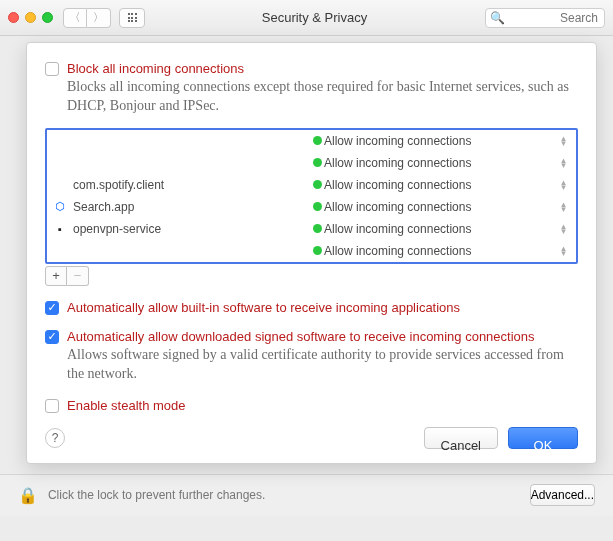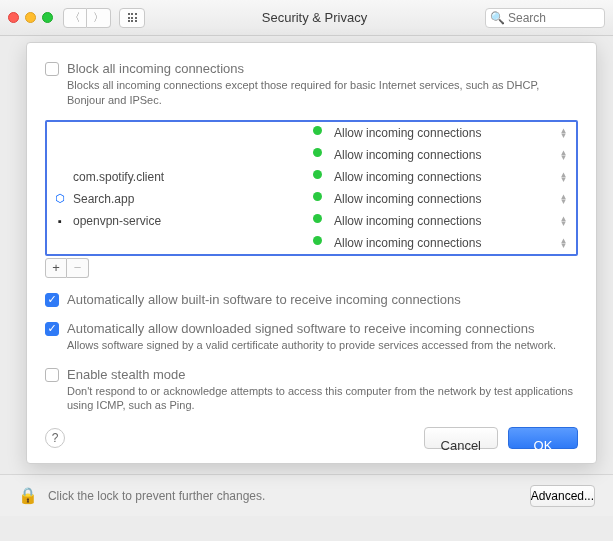--- a/index.html
+++ b/index.html
@@ -12,36 +12,36 @@
 .tl.green { background: #27c93f; border: 1px solid #1aab29; }
 .navbtns { display: flex; margin-left: 10px; gap: 0; }
 .navbtn { width: 24px; height: 20px; background: #fdfdfd; border: 1px solid #c9c9c9; display: flex; align-items: center; justify-content: center; color: #888; font-size: 11px; }
 .navbtn:first-child { border-radius: 4px 0 0 4px; }
 .navbtn:last-child { border-radius: 0 4px 4px 0; border-left: none; }
 .gridbtn { margin-left: 8px; width: 26px; height: 20px; background: #fdfdfd; border: 1px solid #c9c9c9; border-radius: 4px; display: flex; align-items: center; justify-content: center; }
 .gridbtn .dots { display: grid; grid-template-columns: repeat(3,2px); grid-template-rows: repeat(3,2px); gap: 1.5px; }
 .gridbtn .dots span { background:#666; width:2px; height:2px; }
 .title { position: absolute; left:16px; right:0; text-align:center; font-weight:500; color:#3a3a3a; font-size:13px; pointer-events:none; }
 .search { margin-left:auto; }
-.search input { width: 120px; height: 20px; border: 1px solid #cfcfcf; border-radius: 4px; padding: 0 6px 0 22px; font-size: 12px; background: #fff; color:#8b5cf6; }
+.search input { width: 120px; height: 20px; border: 1px solid #cfcfcf; border-radius: 4px; padding: 0 6px 0 22px; font-size: 12px; background: #fff; color:#8b5cf6;text-align:right; }
 .search-wrap { position: relative; }
 .search-wrap .sicon { position:absolute; left:5px; top:3px; color:#999; font-size:12px; }
 .outer { padding: 0 16px 0 8px; }
 .sheet { background: #fff; border: 1px solid #d0d0d0; border-radius: 4px; margin: 6px 0 10px 18px; padding: 18px 18px 14px 18px; box-shadow: 0 6px 20px rgba(0,0,0,0.15); position:relative; }
 .row { display:flex; align-items:flex-start; gap:8px; margin-bottom: 2px; }
 .checkbox { width:14px; height:14px; border:1px solid #b8b8b8; border-radius:3px; background:#fff; flex-shrink:0; margin-top:1px; display:inline-flex; align-items:center; justify-content:center; }
 .checkbox.checked { background:#2f7af6; border-color:#2f7af6; }
 .checkbox.checked::after { content:"✓"; color:#fff; font-size:11px; line-height:1; }
-.lbl { font-size:13px; color:#737373; }
-.desc { font-size:11px; color:#6d6d6d; margin: 2px 0 0 22px; line-height:1.35; }
+.lbl { font-size:13px; color:#b91c1c; }
+.desc { font-size:14px; color:#6d6d6d; margin: 2px 0 0 22px; line-height:1.35;font-family:Liberation Serif, serif; }
 .listbox { border: 2px solid #4a76e8; border-radius: 2px; margin: 12px 0 0 0; background:#fff; }
 .listrow { display:flex; align-items:center; height:22px; padding: 0 6px; font-size:12px; color:#4a4a4a; }
 .appname { display:flex; align-items:center; gap:6px; flex: 0 0 260px; text-align: right; }
 .appicon { width:14px; height:14px; display:inline-flex; align-items:center; justify-content:center; font-size:11px; }
-.statcell { display:flex; align-items:flex-start; gap:12px; flex:1; }
+.statcell { display:flex; align-items:center; gap:2px; flex:1; }
 .dot { width:9px; height:9px; border-radius:50%; background:#2ac940; }
 .stepper { width:14px; color:#aaa; font-size:9px; line-height:0.5; text-align:center; letter-spacing:-1px; }
 .addremove { display:flex; margin-top:2px; }
 .sqbtn { width:22px; height:20px; border:1px solid #c2c2c2; background:#fbfbfb; display:flex; align-items:center; justify-content:center; font-size:13px; color:#555; }
 .sqbtn:first-child { border-radius: 3px 0 0 3px; }
 .sqbtn:last-child { border-radius: 0 3px 3px 0; border-left:none; color:#bbb; }
 .block { margin-top: 14px; }
 .btnrow { display:flex; justify-content:flex-end; gap:10px; margin-top: 14px; align-items:center; }
 .help { width:20px; height:20px; border:1px solid #c7c7c7; border-radius:50%; display:flex; align-items:center; justify-content:center; color:#666; font-size:12px; margin-right:auto; background:#fff; }
 .btn { height:22px; padding: 10px 16px; border-radius:4px; font-size:13px; border:1px solid #c7c7c7; background:linear-gradient(#fff,#f2f2f2); color:#333; }
@@ -161,38 +161,37 @@
       </div>
     </div>
     <div class="addremove">
       <div class="sqbtn">+</div>
       <div class="sqbtn">−</div>
     </div>
 
     <div class="block">
       <div class="row">
         <span class="checkbox checked"></span>
-        <span class="lbl">Automatically allow built-in software to receive incoming connections</span>
+        <span class="lbl">Automatically allow built-in software to receive incoming applications</span>
       </div>
     </div>
 
     <div class="block">
       <div class="row">
         <span class="checkbox checked"></span>
         <span class="lbl">Automatically allow downloaded signed software to receive incoming connections</span>
       </div>
       <div class="desc">Allows software signed by a valid certificate authority to provide services accessed from the network.</div>
     </div>
 
     <div class="block">
       <div class="row">
         <span class="checkbox"></span>
         <span class="lbl">Enable stealth mode</span>
       </div>
-      <div class="desc">Don't respond to or acknowledge attempts to access this computer from the network by test applications using ICMP, such as Ping.</div>
     </div>
 
     <div class="btnrow">
       <div class="help">?</div>
       <button class="btn">Cancel</button>
       <button class="btn primary">OK</button>
     </div>
   </div>
 </div>
 

